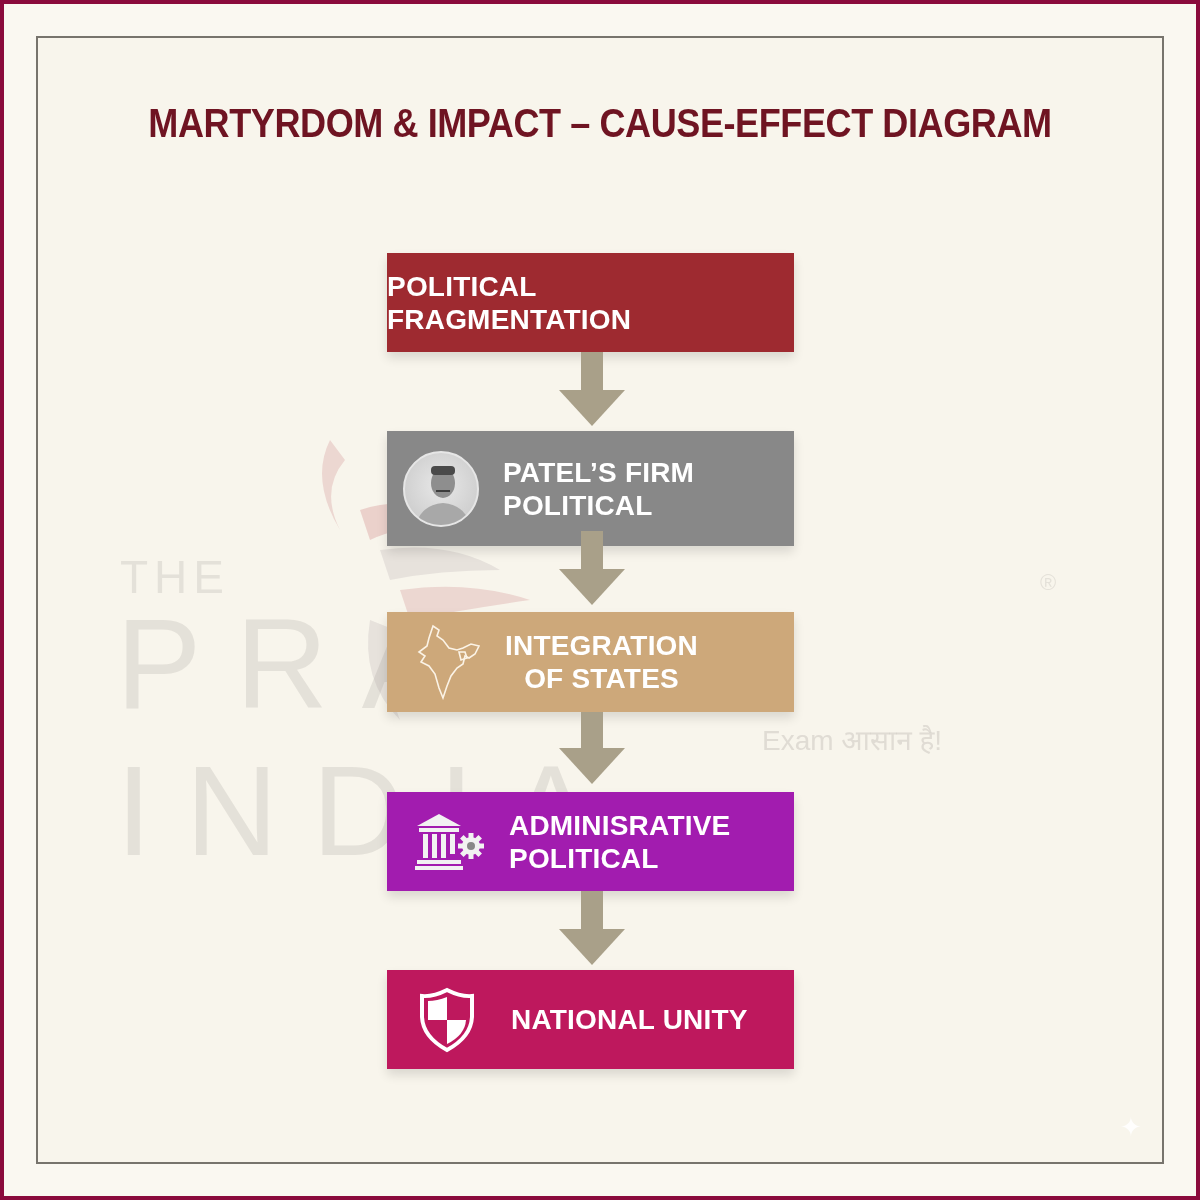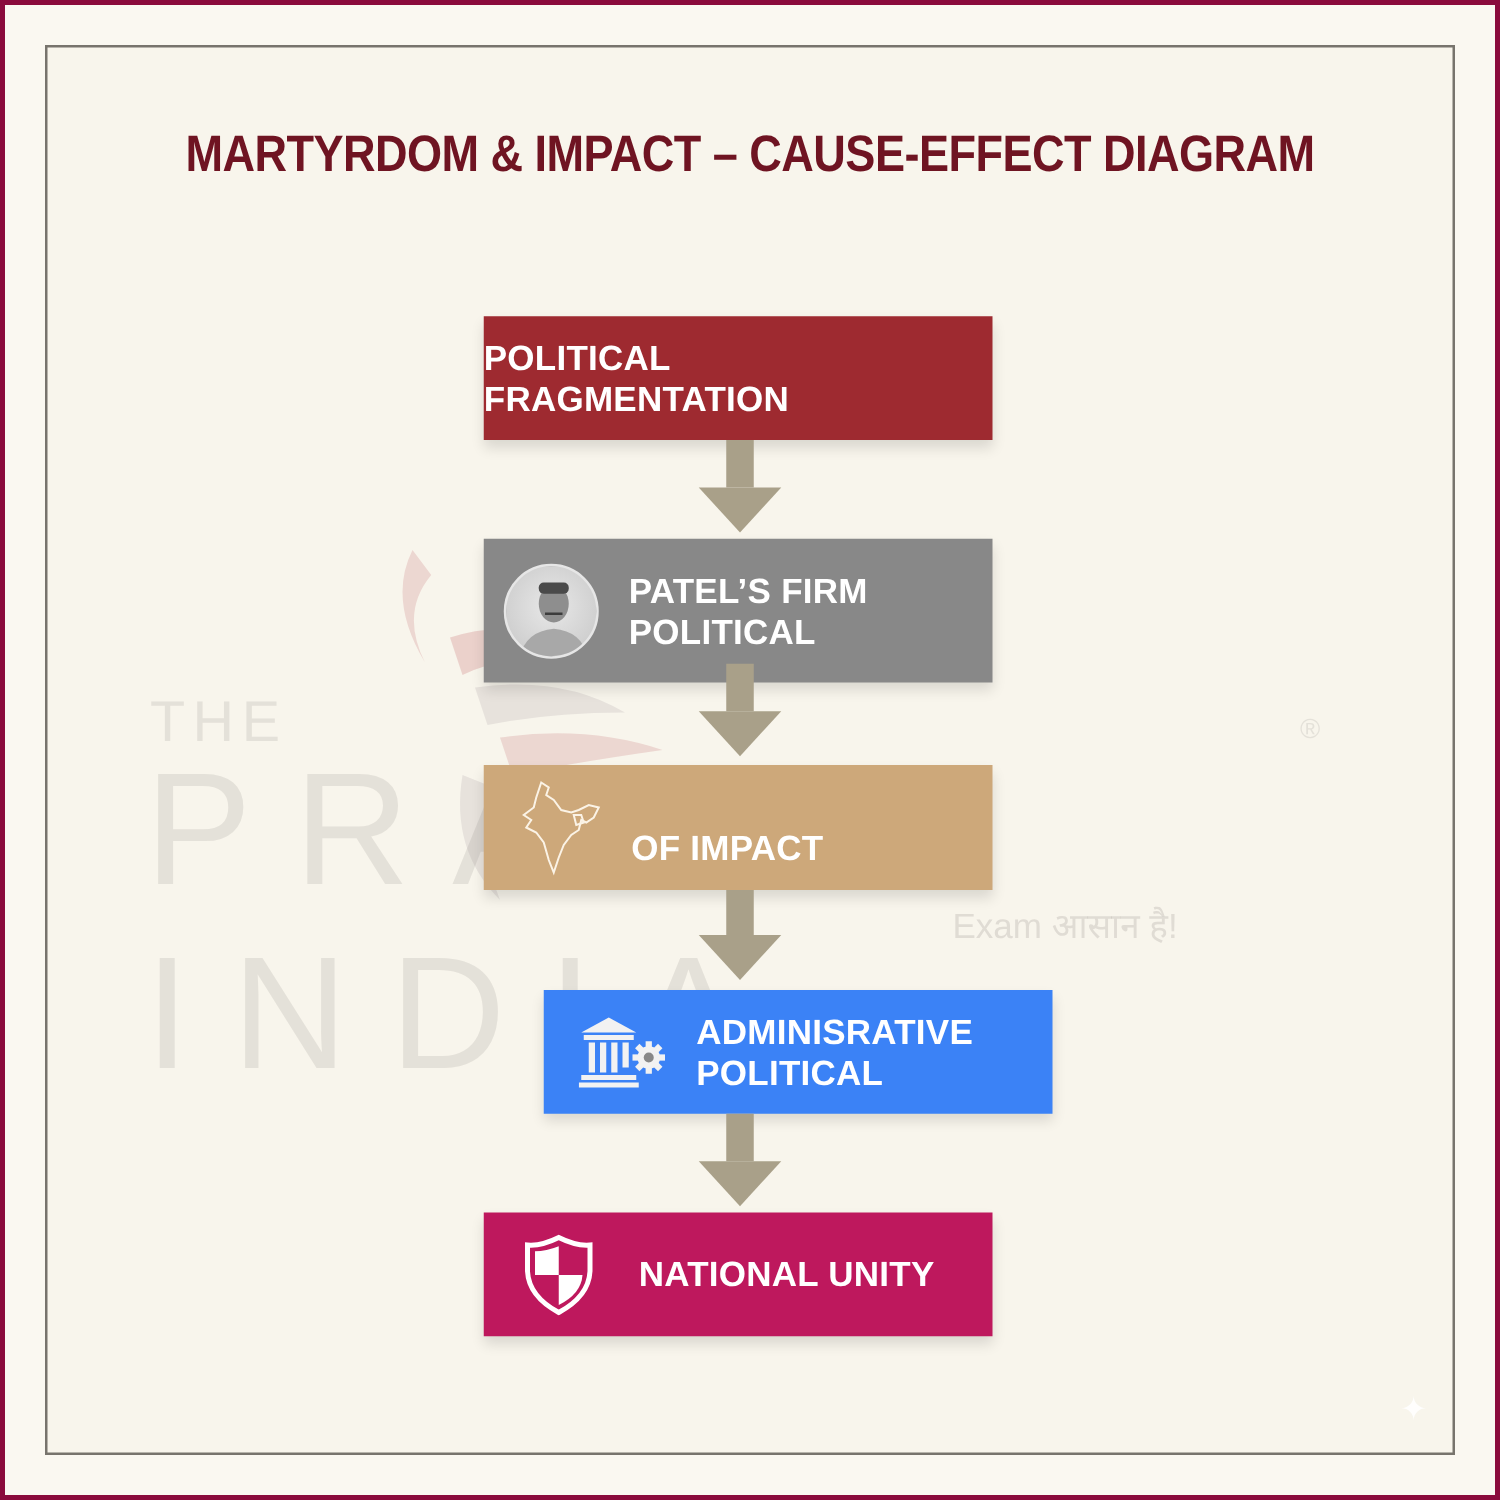--- a/index.html
+++ b/index.html
@@ -43,21 +43,21 @@
     display: flex; align-items: center;
     box-shadow: 0 6px 10px rgba(0,0,0,0.12);
     color: #ffffff;
     font-weight: bold;
     font-family: "Liberation Sans Narrow", "Liberation Sans", sans-serif;
   }
   .box .label { font-size: 28px; line-height: 33px; letter-spacing: 0.2px; }
   .b1 { top: 253px; height: 99px; background: #9e2a30; justify-content: center; padding-right: 8px; }
   .b2 { top: 431px; height: 115px; background: #888888; }
   .b3 { top: 612px; height: 100px; background: #cda87a; }
-  .b4 { top: 792px; height: 99px; background: #3b82f6; margin-left: 48px; }
+  .b4 { top: 792px; height: 99px; background: #a21caf; }
   .b5 { top: 970px; height: 99px; background: #be185d; }
   .b2 .label, .b4 .label { margin-left: 24px; }
   .b3 .label { margin-left: 20px; text-align: center; }
   .b5 .label { margin-left: 34px; }
 
   .avatar {
     margin-left: 16px; width: 76px; height: 76px; border-radius: 50%;
     background: radial-gradient(circle at 50% 45%, #e8e8e8 0%, #d0d0d0 70%, #bfbfbf 100%);
     border: 2px solid #e6e6e6; overflow: hidden; position: relative; flex-shrink: 0;
   }
@@ -130,22 +130,22 @@
   </div>
 
 <div class="box b3">
   <div class="icon-slot">
     <svg width="70" height="80" viewBox="0 0 70 80" fill="none" stroke="#fbf3e6" stroke-width="1.6">
       <path d="M20 4 L26 8 L24 14 L30 18 L36 26 L44 28 L50 26 L58 22 L66 24 L62 32 L56 36 L52 34 L50 42 L44 46 L38 54 L34 64 L30 76 L26 66 L22 52 L16 44 L8 40 L12 34 L6 30 L14 24 L16 16 Z"></path>
       <path d="M46 30 L52 30 L54 36 L48 38 Z"></path>
     </svg>
   </div>
   <span class="label">
-    <br>
-    <span>OF IMPACT</span>
+    <span>INTEGRATION</span><br>
+    <span>OF STATES</span>
   </span>
 </div>
 
 <div class="arrow a3">
     <div class="shaft"></div>
     <div class="head"></div>
   </div>
 
 <div class="box b4">
   <div class="icon-slot">

